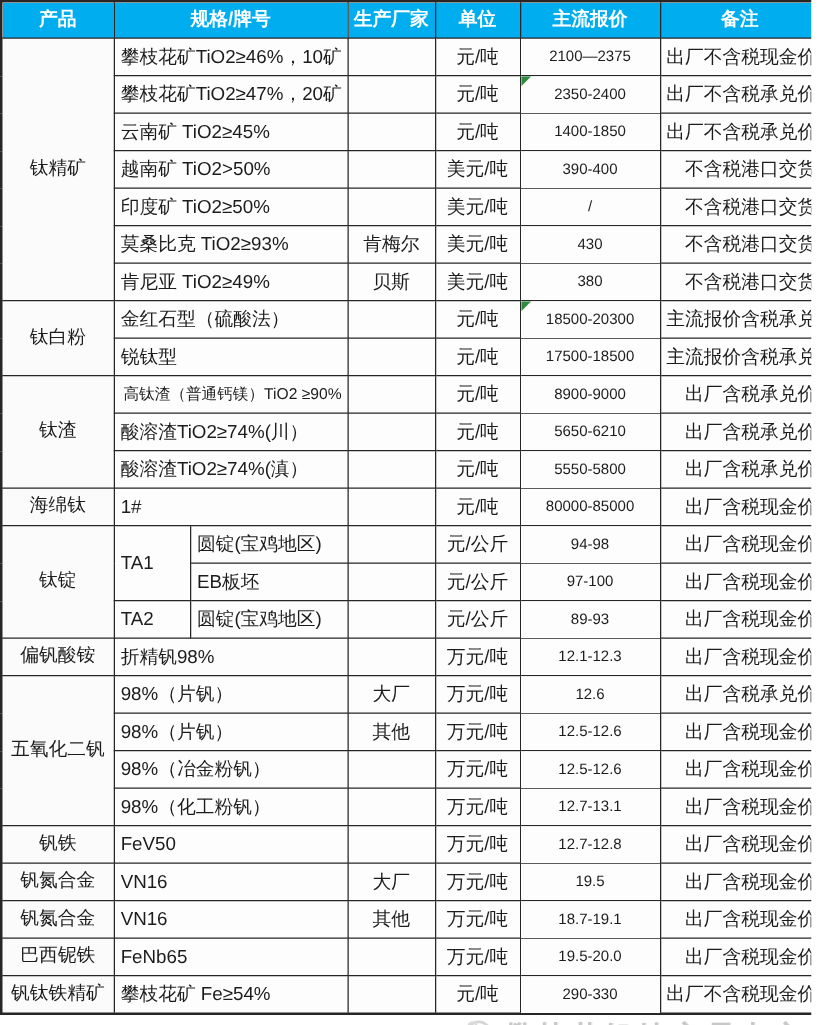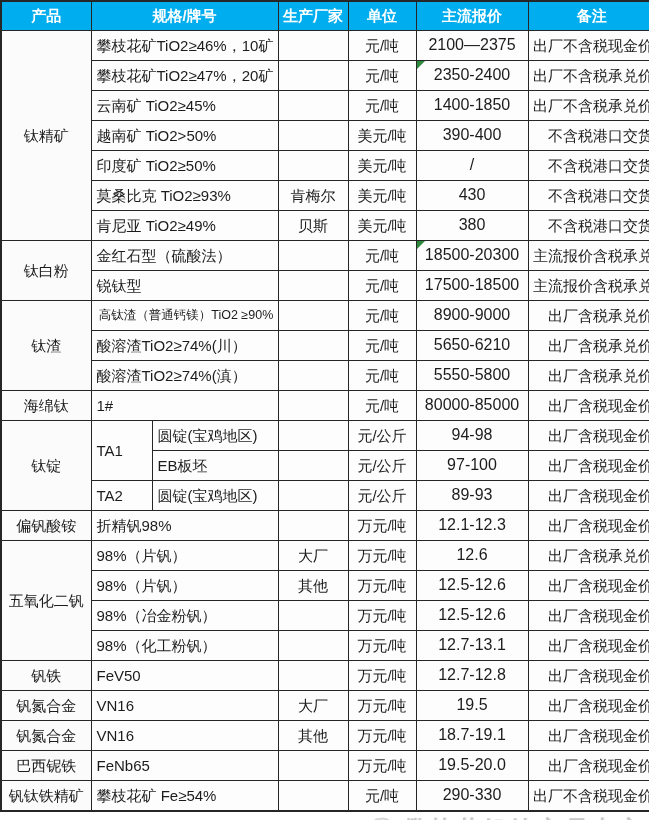--- a/index.html
+++ b/index.html
@@ -34,30 +34,31 @@
   .price-table thead th {
     background: #00AEEF;
     color: #ffffff;
     font-weight: bold;
     text-align: center;
     height: 28px;
   }
   td.col-product {
     text-align: center;
     background: #fbfbfb;
+    font-family: Liberation Mono, monospace;
   }
   td.col-spec {
     text-align: left;
     padding-left: 5px;
   }
   td.col-spec.small { font-size: 12.5px; text-align: center; }
   td.col-maker, td.col-unit { text-align: center; }
   td.col-price {
     text-align: center;
-    font-size: 16px;
+    font-size: 12px;
     position: relative;
   }
   td.col-price.flagged::before {
     content: "";
     position: absolute;
     top: 0;
     left: 0;
     width: 0;
     height: 0;
     border-top: 8px solid #2E8B3D;

